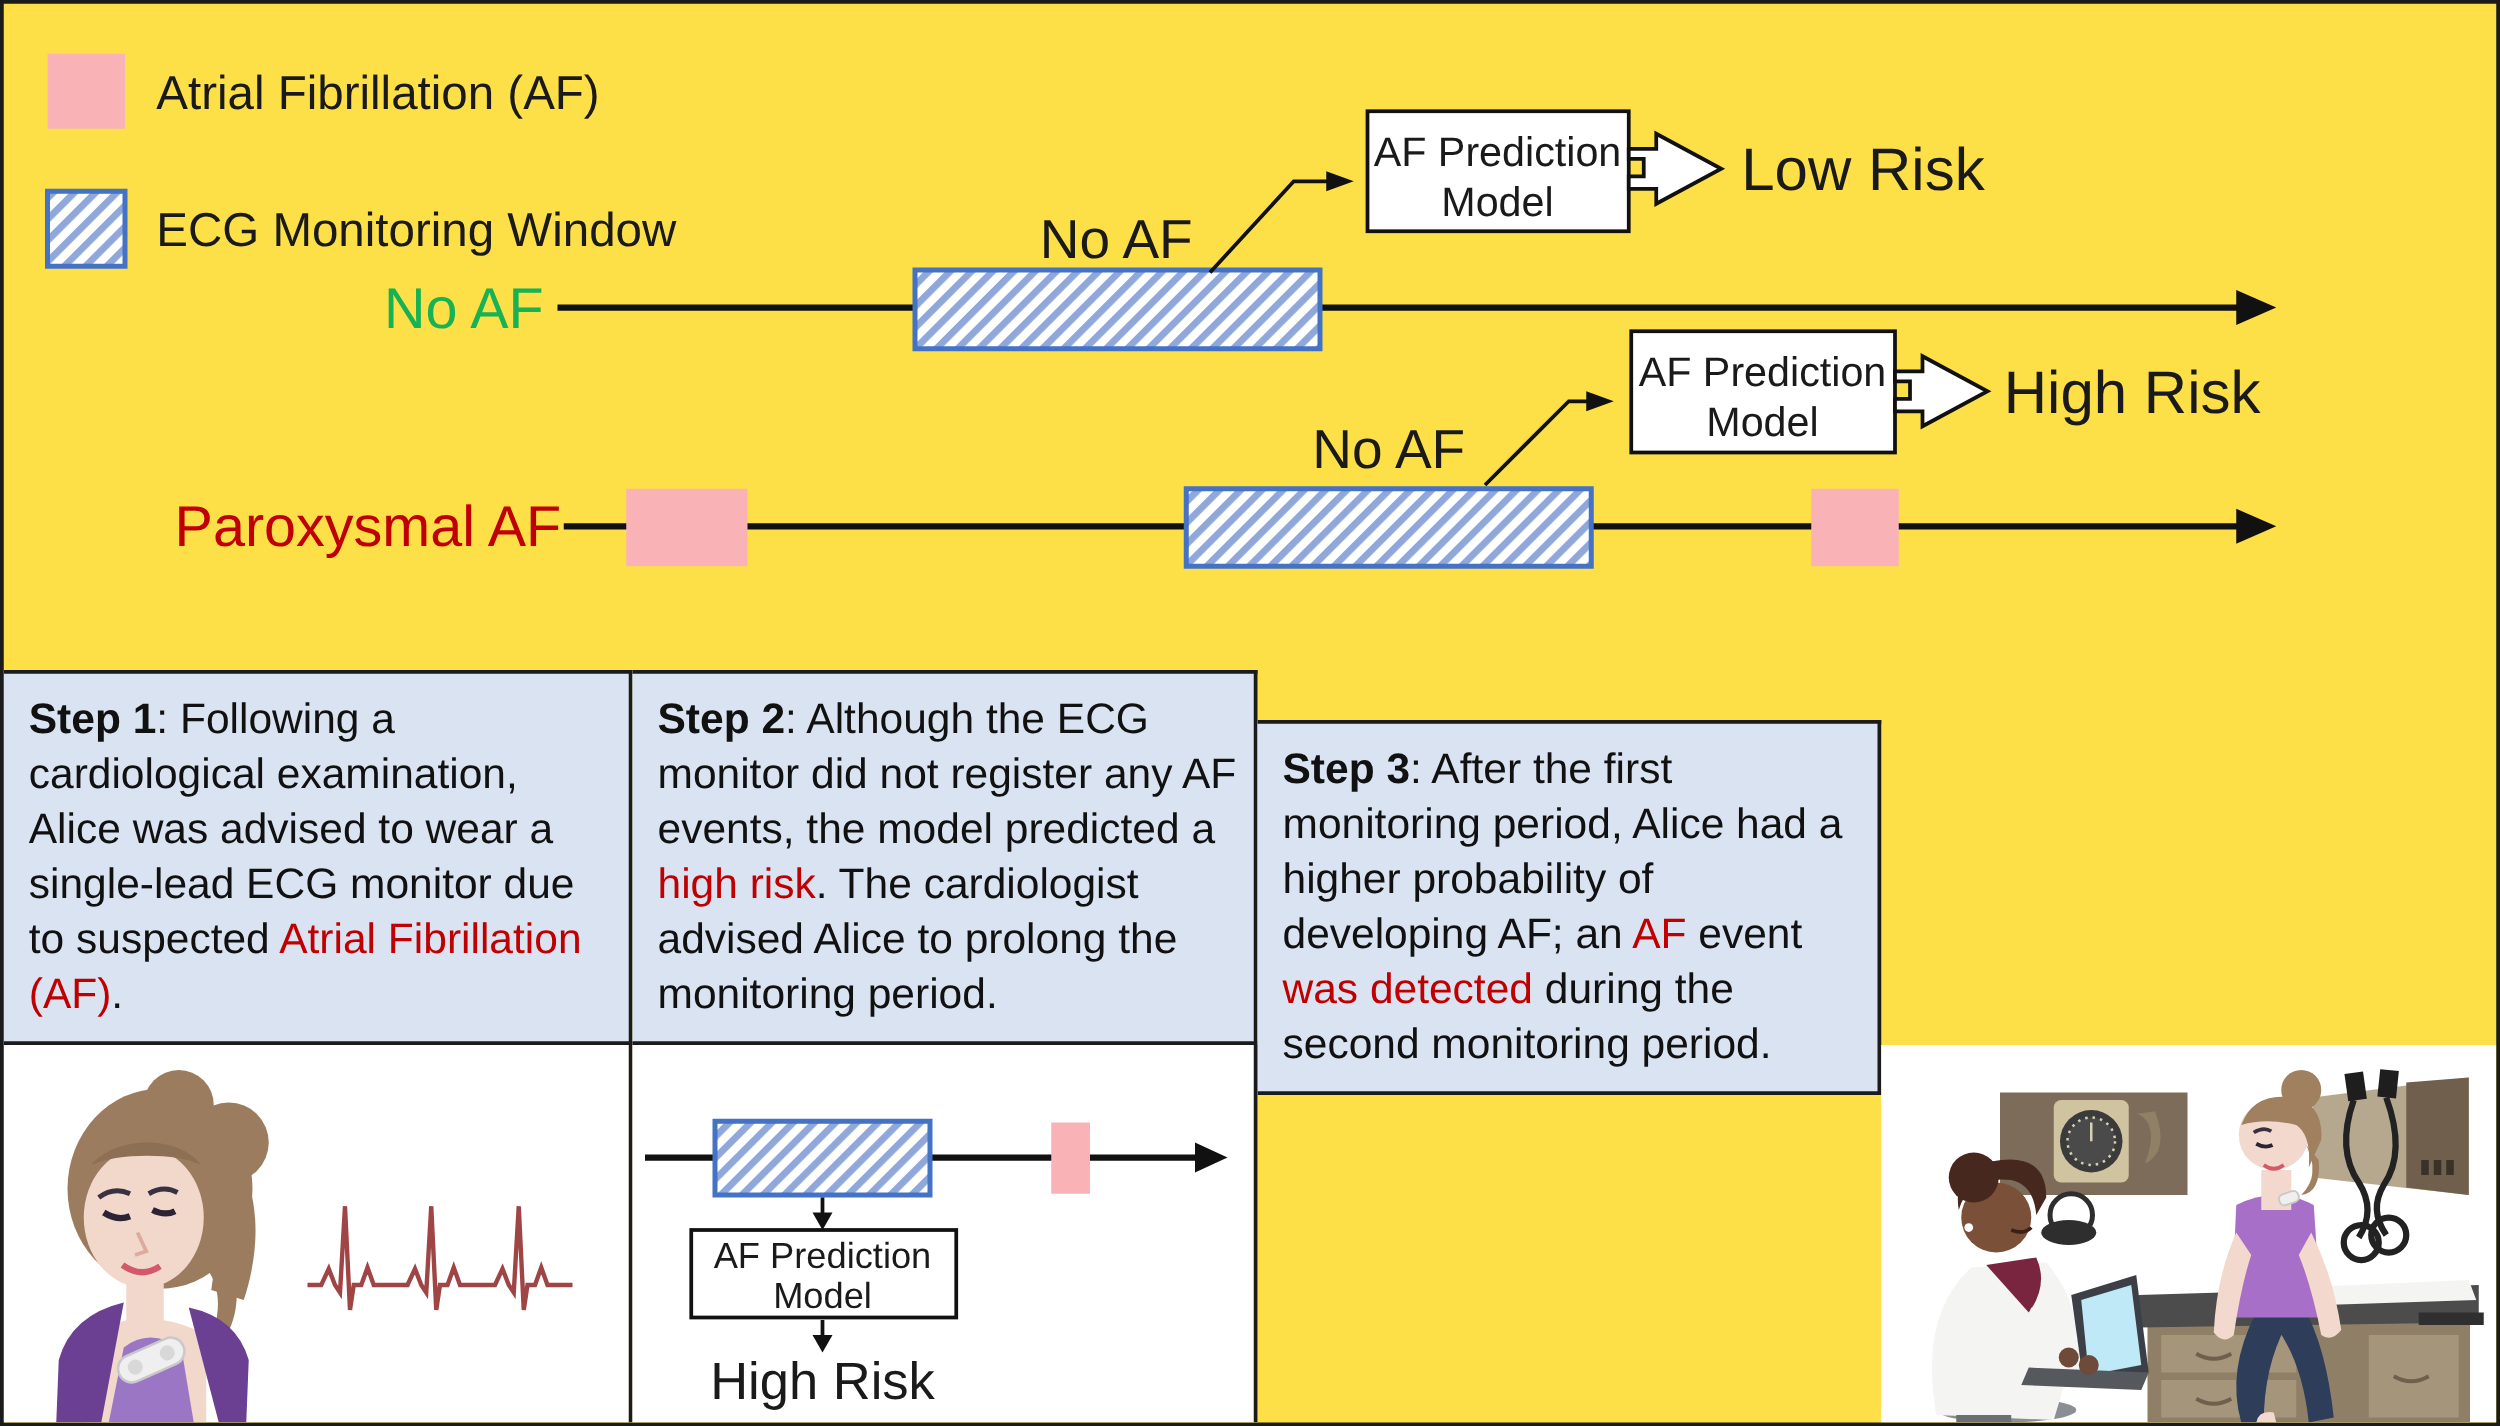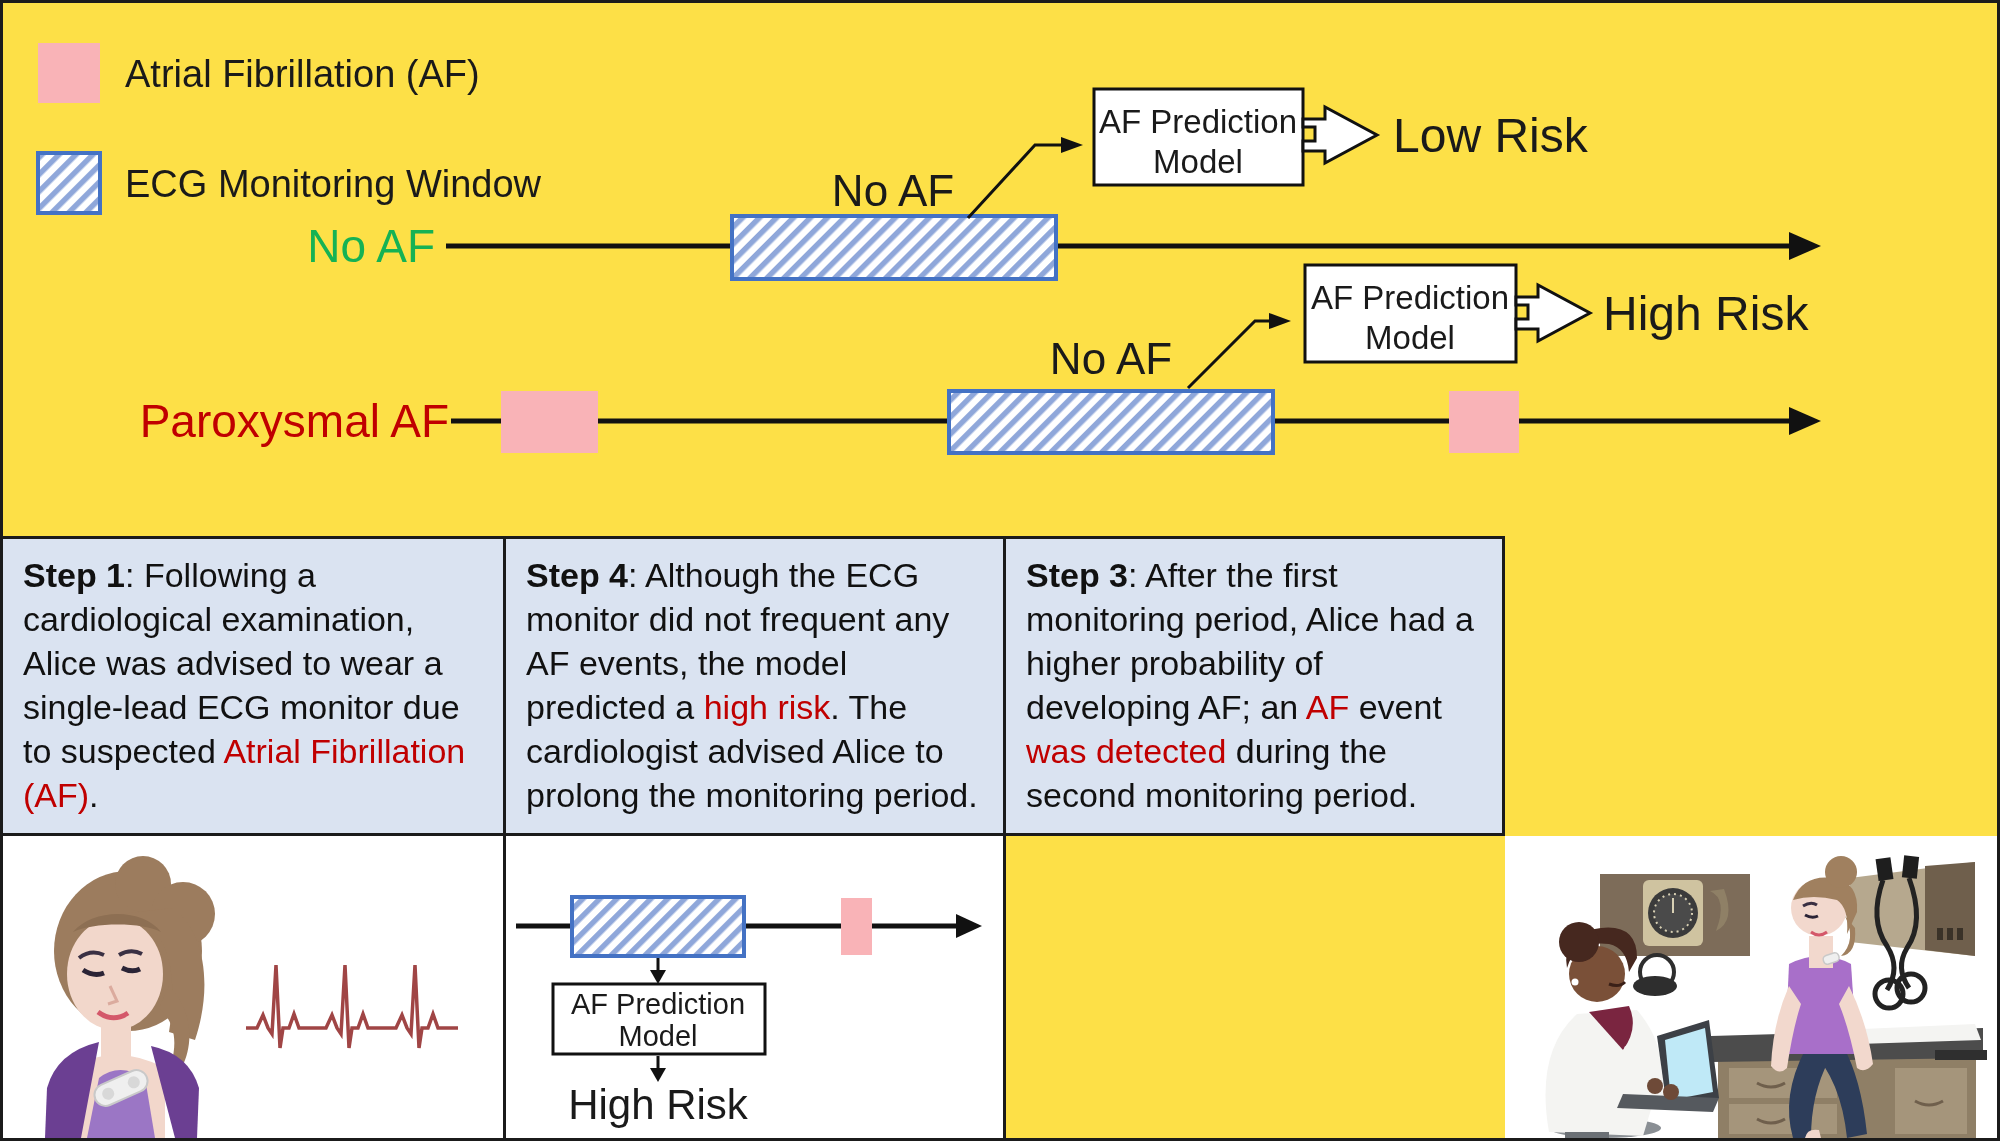--- a/index.html
+++ b/index.html
@@ -5,21 +5,21 @@
   html,body{margin:0;padding:0;background:#fff;}
   body{width:2000px;height:1141px;font-family:"Liberation Sans",sans-serif;}
   .figure{position:relative;width:1994px;height:1135px;border:3px solid #1b1b1b;background:#fde047;overflow:hidden;}
   .topsvg{position:absolute;left:0;top:0;}
   .table{position:absolute;left:0;top:533px;width:1994px;height:602px;}
   .cell{position:absolute;box-sizing:border-box;}
   .trow{height:300px;top:0;background:#dae3f1;border-bottom:3px solid #1b1b1b;border-top:3px solid #1b1b1b;}
   .irow{height:302px;top:300px;background:#fff;}
   .c0{left:0;width:503px;border-right:3px solid #1b1b1b;}
   .c1{left:503px;width:500px;border-right:3px solid #1b1b1b;}
-  .c2{left:1003px;width:499px;border-right:3px solid #1b1b1b;}
+  .c2{left:1003px;width:499px;border-right:3px solid #1b1b1b;margin-top:40px;}
   .c3{left:1502px;width:492px;}
   .step-text{padding:14px 12px 0 20px;font-size:34px;line-height:44px;color:#111;}
   .step-text b{font-weight:bold;}
   .red{color:#c00000;}
   svg text{font-family:"Liberation Sans",sans-serif;}
 </style>
 </head>
 <body>
 
 <div class="figure">
@@ -71,21 +71,21 @@
       <text x="1600" y="327" font-size="48" fill="#1a1a1a">High Risk</text>
     </g>
   </svg>
 
   <div class="table">
 
     <div class="cell trow c0">
       <div class="step-text"><b>Step 1</b><span><span>: Following a cardiological examination, Alice was advised to wear a single-lead ECG monitor due to suspected </span><span class="red">Atrial Fibrillation (AF)</span><span>.</span></span></div>
     </div>
     <div class="cell trow c1">
-      <div class="step-text"><b>Step 4</b><span><span>: Although the ECG monitor did not frequent any AF events, the model predicted a </span><span class="red">high risk</span><span>. The cardiologist advised Alice to prolong the monitoring period.</span></span></div>
+      <div class="step-text"><b>Step 2</b><span><span>: Although the ECG monitor did not register any AF events, the model predicted a </span><span class="red">high risk</span><span>. The cardiologist advised Alice to prolong the monitoring period.</span></span></div>
     </div>
     <div class="cell trow c2">
       <div class="step-text"><b>Step 3</b><span><span>: After the first monitoring period, Alice had a higher probability of developing AF; an </span><span class="red">AF</span><span> event </span><span class="red">was detected</span><span> during the second monitoring period.</span></span></div>
     </div>
 
     <div class="cell irow c0">
       <svg width="500" height="302" viewBox="0 0 500 302">
         <g>
           <ellipse cx="125" cy="115" rx="74" ry="80" fill="#9c7c5e"></ellipse>
           <circle cx="140" cy="48" r="28" fill="#9c7c5e"></circle>

